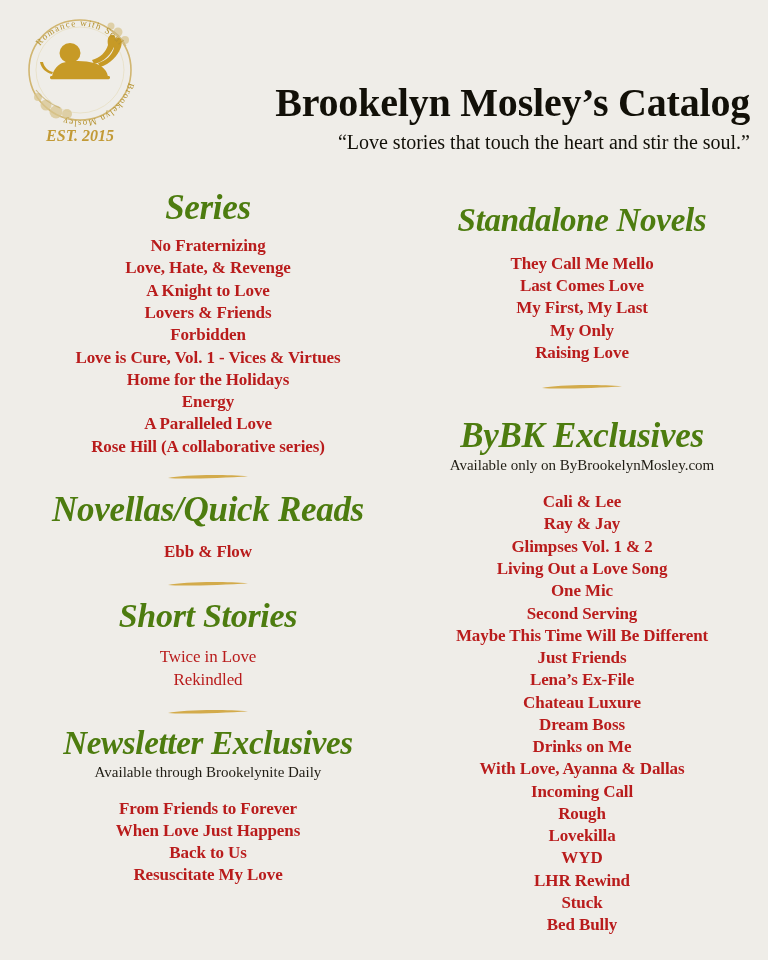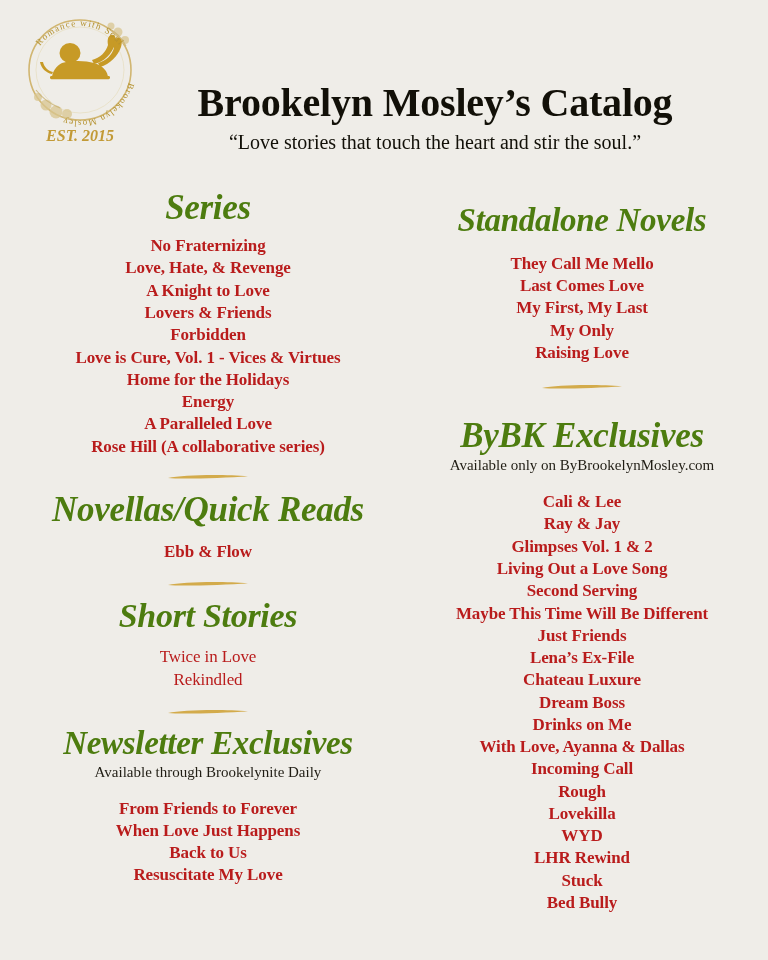--- a/index.html
+++ b/index.html
@@ -25,21 +25,21 @@
     height: 146px;
   }
   .logo svg { display: block; }
 
   
   .masthead {
     position: absolute;
     left: 120px;
     top: 82px;
     width: 630px;
-    text-align: center;
+    text-align: right;
   }
   .catalog-title {
     font-family: "Liberation Serif", "DejaVu Serif", serif;
     font-weight: bold;
     font-size: 40px;
     line-height: 1.06;
     letter-spacing: -0.2px;
     margin: 0;
     color: #121008;
   }
@@ -259,20 +259,21 @@
     </div>
 
     <div class="section" style="margin-top:20px;">
       <h2 class="section-heading">ByBK Exclusives</h2>
       <p class="section-subtitle">Available only on ByBrookelynMosley.com</p>
       <ul class="item-list" style="margin-top:16px;">
         <li>Cali &amp; Lee</li>
         <li>Ray &amp; Jay</li>
         <li>Glimpses Vol. 1 &amp; 2</li>
         <li>Living Out a Love Song</li>
+        <li>One Mic</li>
         <li>Second Serving</li>
         <li>Maybe This Time Will Be Different</li>
         <li>Just Friends</li>
         <li>Lena’s Ex-File</li>
         <li>Chateau Luxure</li>
         <li>Dream Boss</li>
         <li>Drinks on Me</li>
         <li>With Love, Ayanna &amp; Dallas</li>
         <li>Incoming Call</li>
         <li>Rough</li>

